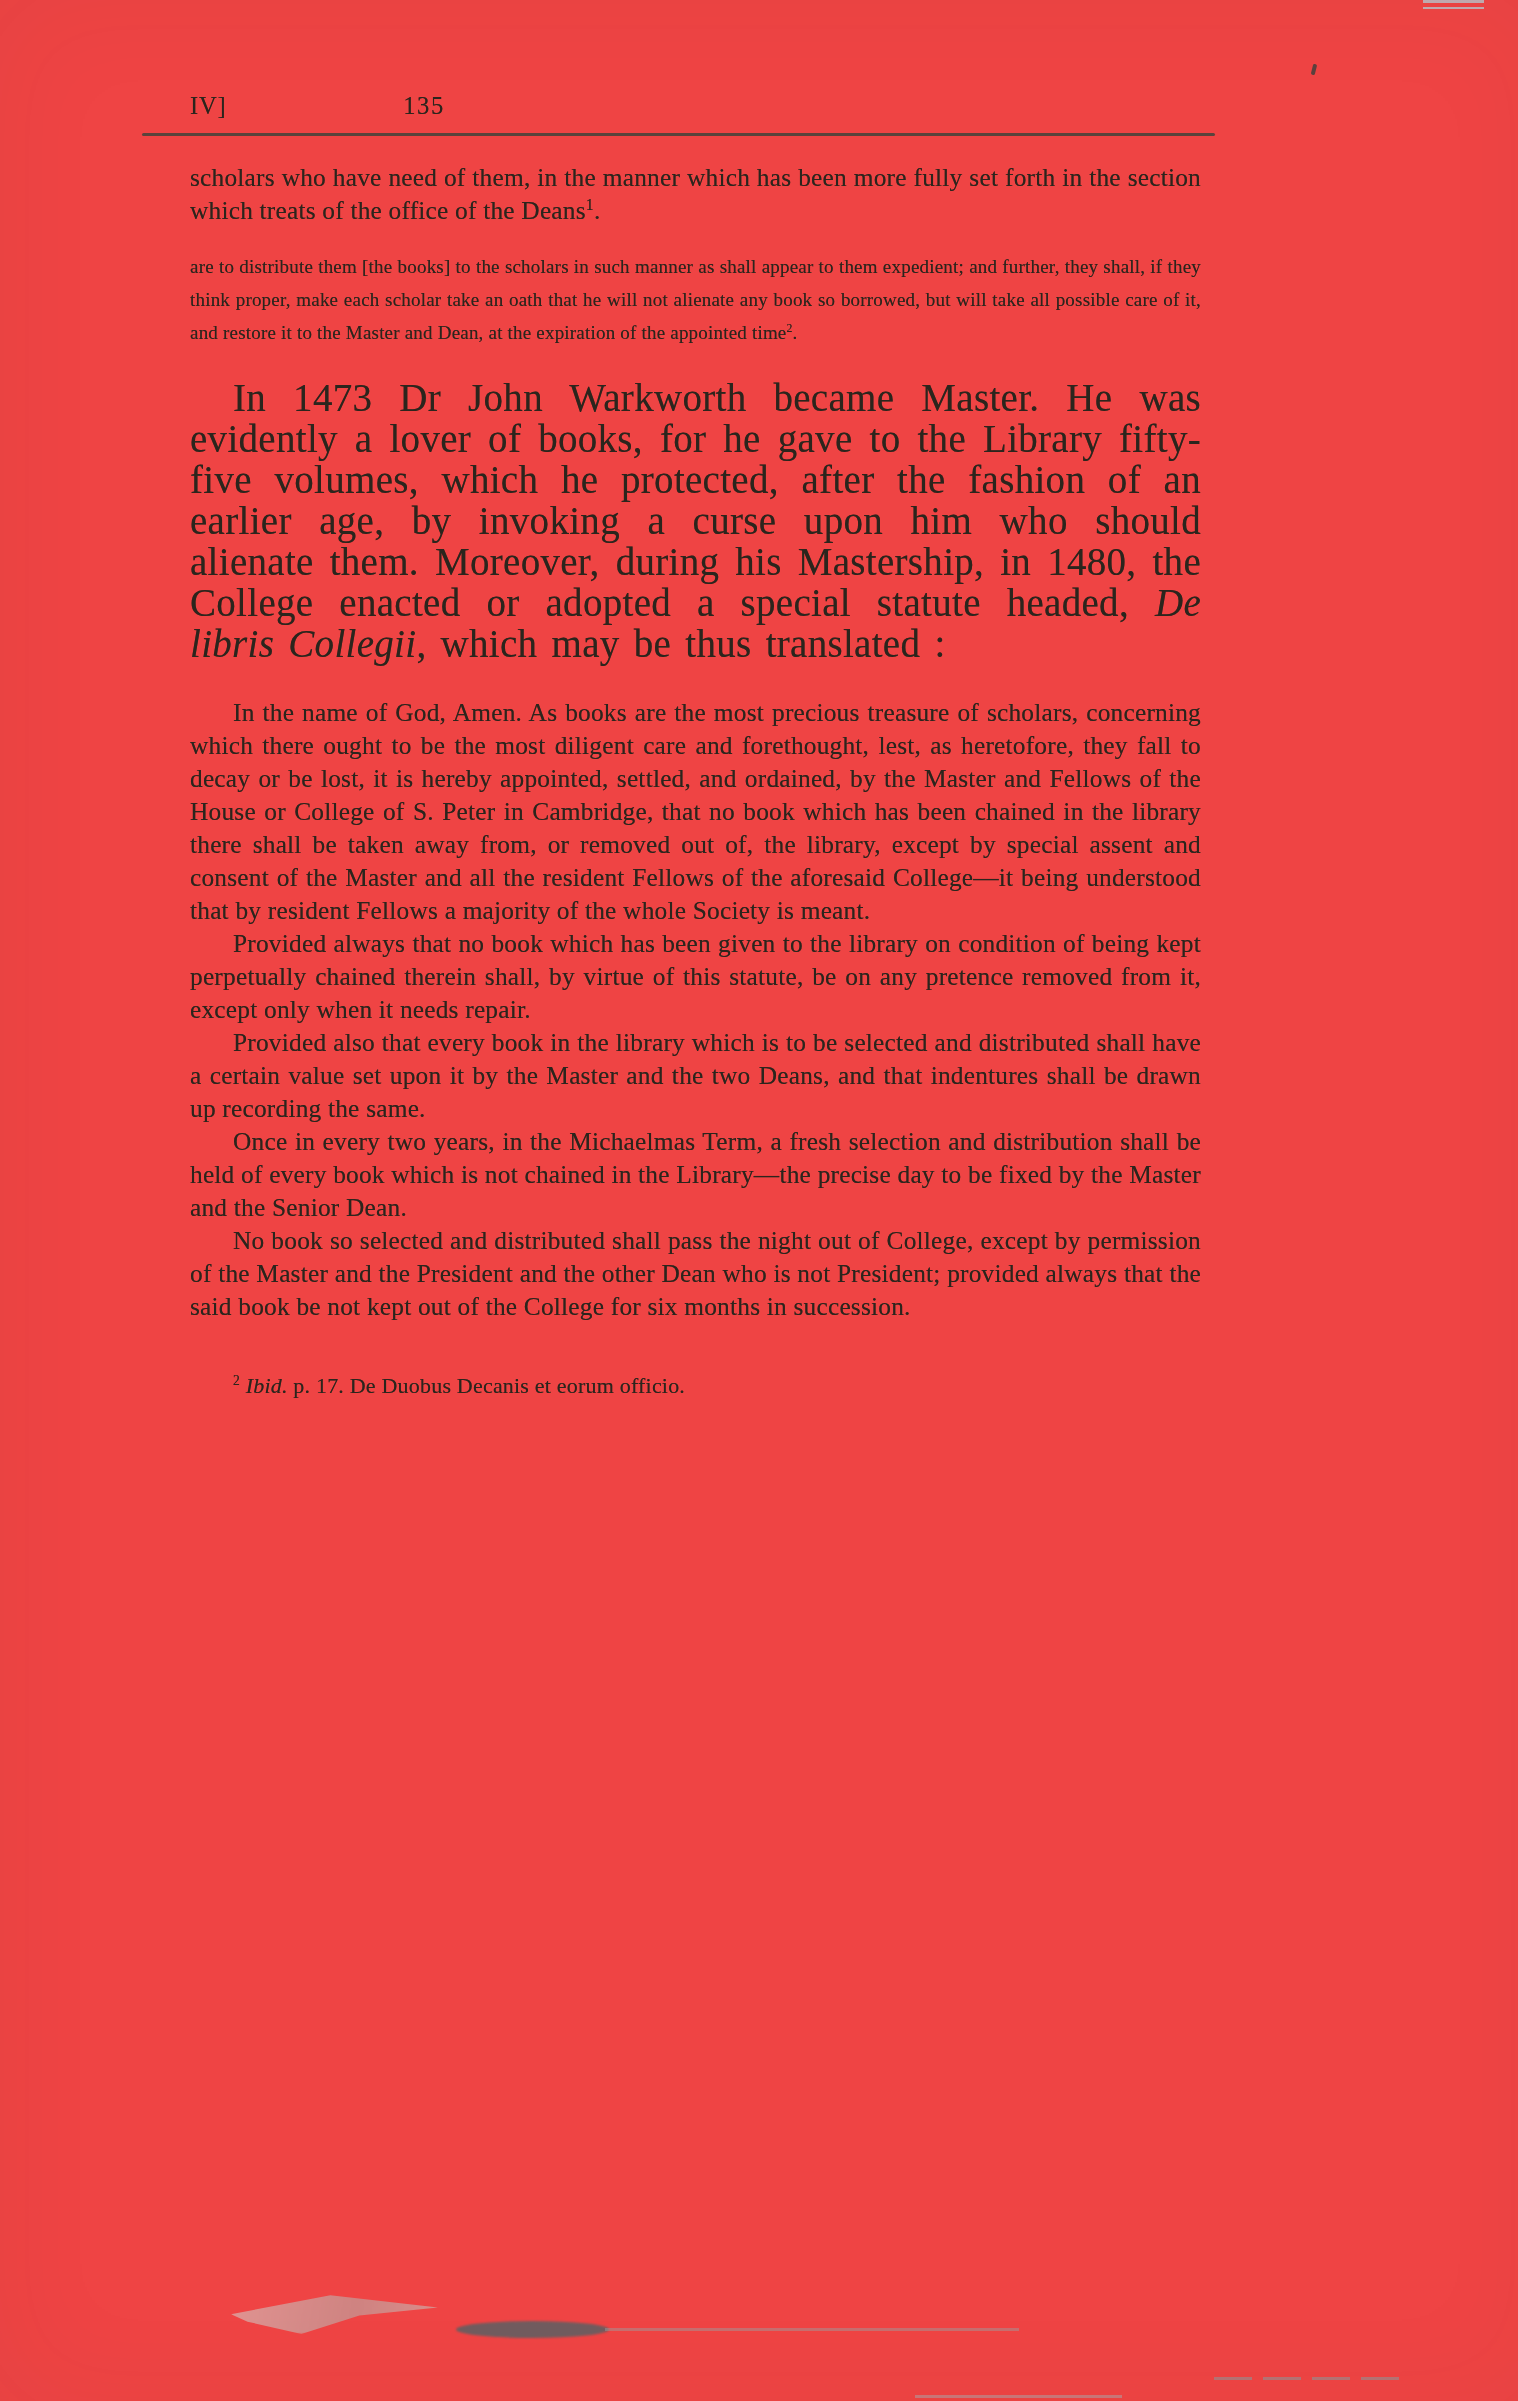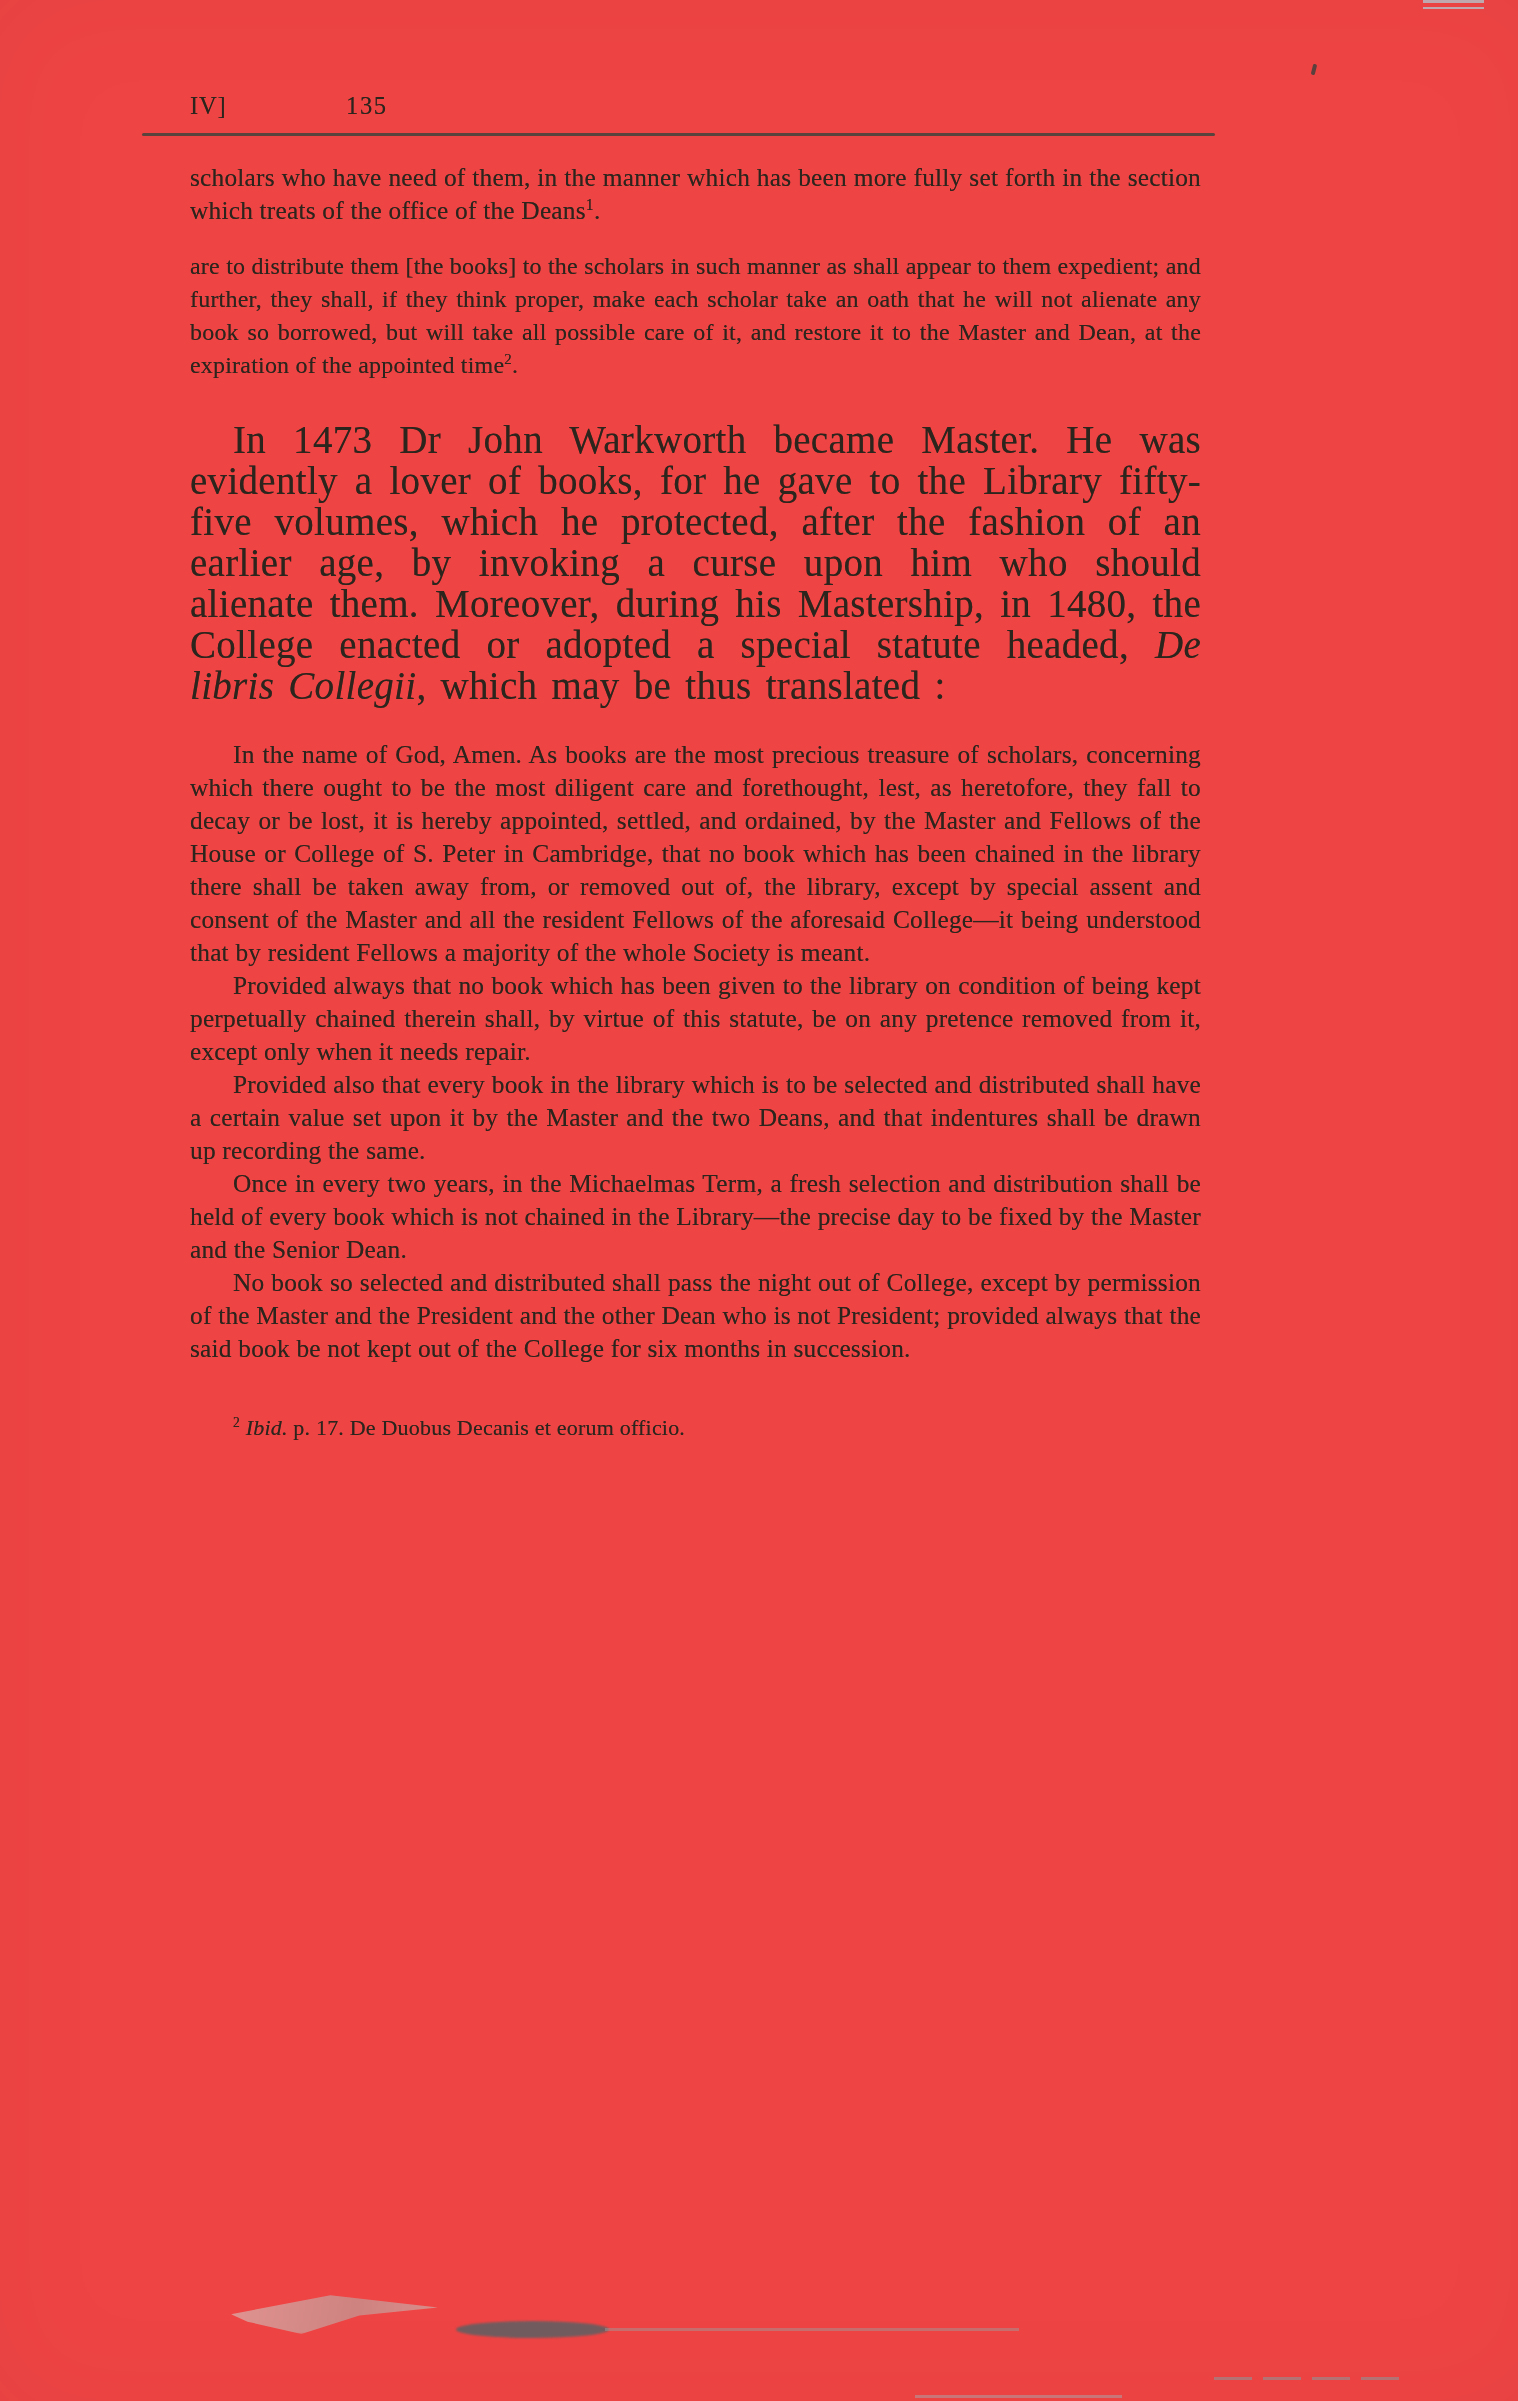--- a/index.html
+++ b/index.html
@@ -20,33 +20,33 @@
     position:absolute;
     left:190px;top:92px;width:1011px;
   }
 
   .running-head{
     display:flex;align-items:baseline;
     font-size:24.6px;
   }
   .running-head .hl{width:156px;letter-spacing:0.8px;}
   .running-head .hc{flex:1;text-align:center;letter-spacing:2.5px;}
-  .running-head .hr{width:156px;text-align:left;letter-spacing:1.6px;}
+  .running-head .hr{width:156px;text-align:center;letter-spacing:1.6px;}
 
   .head-rule{
     position:relative;left:-48px;width:1073px;height:3.3px;
     background:#46433b;opacity:.88;
     margin-top:13px;margin-bottom:24.6px;
     border-radius:1.6px;
   }
 
   p{margin:0;text-align:justify;}
   .continued{font-size:25.4px;line-height:33px;margin-bottom:23px;letter-spacing:0.2px;}
   .lead-single{font-size:29.5px;line-height:39px;margin-bottom:23px;word-spacing:3.3px;letter-spacing:0.3px;}
-  .quote-run{font-size:24px;line-height:33px;margin-bottom:37px;letter-spacing:0.2px;}
+  .quote-run{font-size:19px;line-height:33px;margin-bottom:28px;letter-spacing:0.2px;}
   .lead-para{font-size:39px;line-height:41px;margin-bottom:32px;word-spacing:4.1px;letter-spacing:0.3px;}
   .quote{font-size:25.4px;line-height:33px;letter-spacing:0.2px;}
   .indent{text-indent:43px;}
   .it{font-style:italic;}
   sup{font-size:.62em;line-height:0;}
 
   .footnotes{margin-top:48px;}
   .footnote{font-size:22px;line-height:29px;letter-spacing:0.2px;}
 
   

